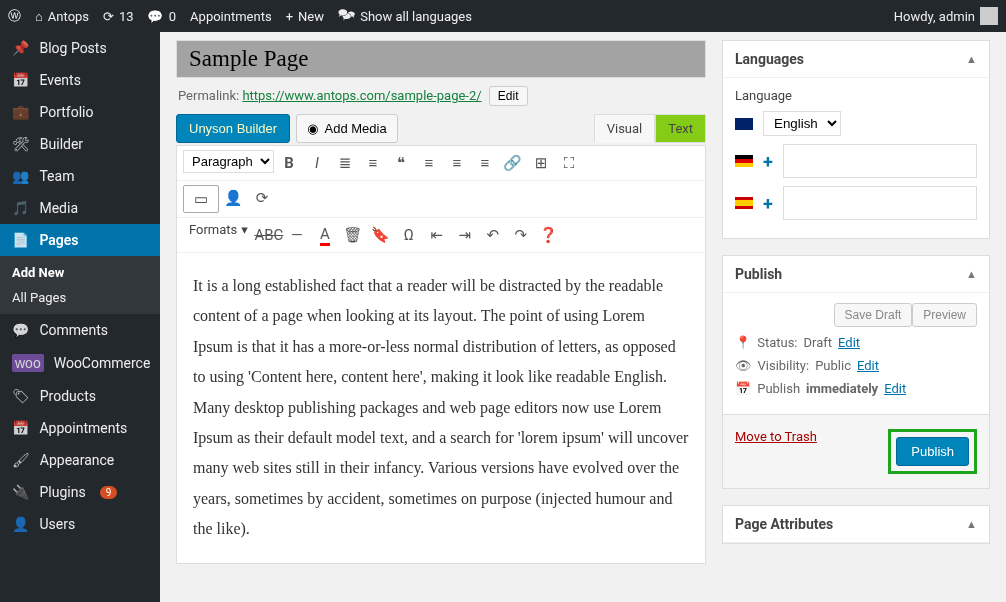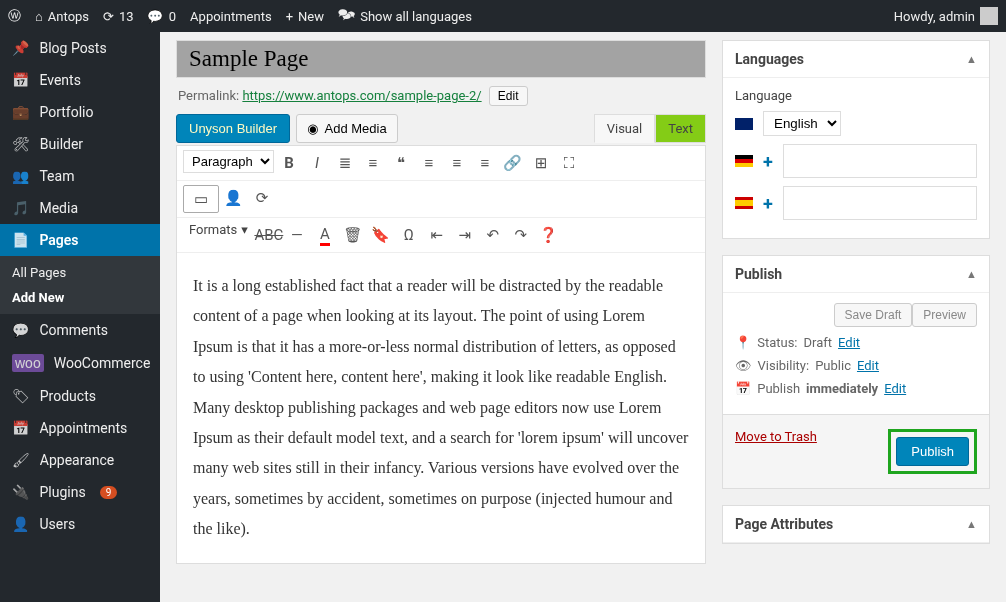--- a/index.html
+++ b/index.html
@@ -120,22 +120,22 @@
       </div>
     <div class="item">
         <span class="ico">🎵</span>
         <span>Media</span>
       </div>
     <div class="item active">
         <span class="ico">📄</span>
         <span>Pages</span>
       </div>
     <div class="sub">
+      <div class="subitem bold">Add New</div>
       <div class="subitem">All Pages</div>
-      <div class="subitem bold">Add New</div>
     </div>
     <div class="item">
         <span class="ico">💬</span>
         <span>Comments</span>
       </div>
     <div class="item">
         <span class="ico" style="font-size:14px;background:#7f54b3;color:#fff;padding:1px 3px;border-radius:2px">woo</span>
         <span>WooCommerce</span>
       </div>
     <div class="item">

